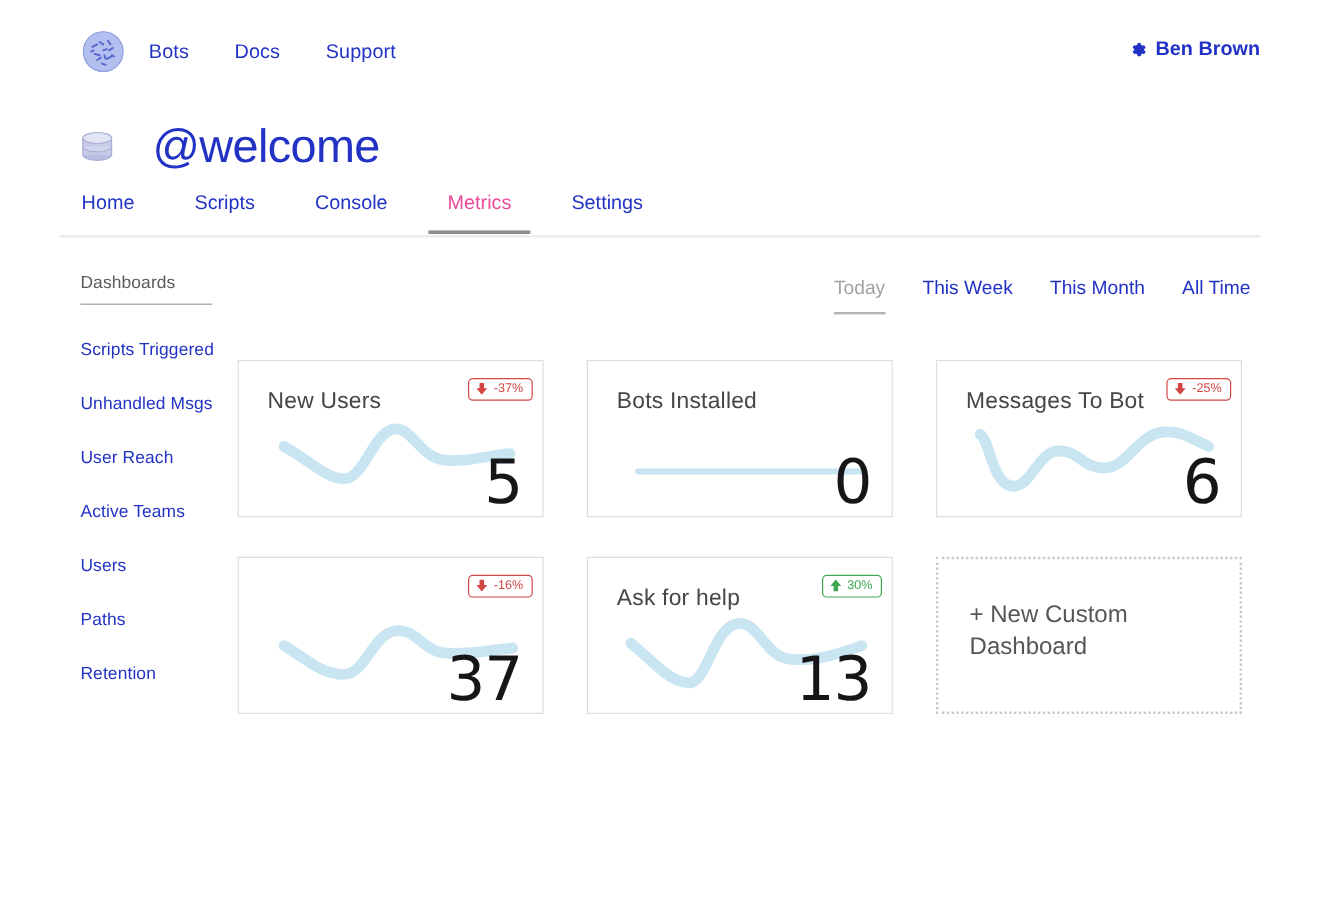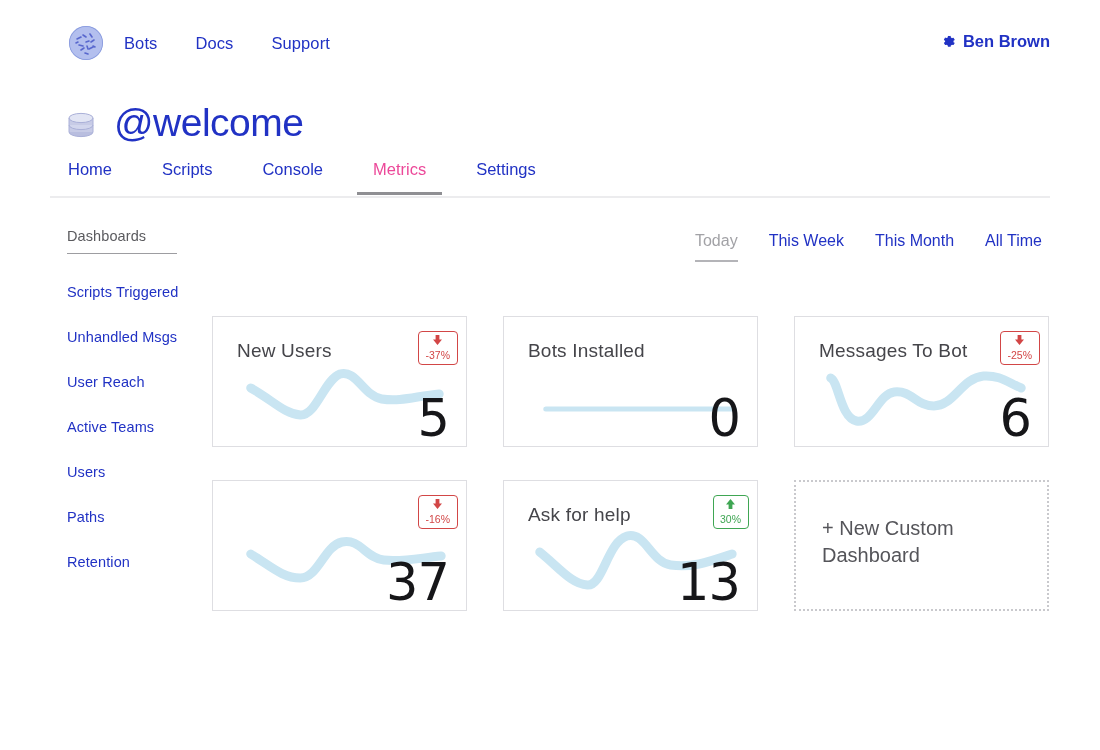--- a/index.html
+++ b/index.html
@@ -61,22 +61,22 @@
     font-weight: bold;
     white-space: nowrap;
   }
   .gear-icon { display:block; }
 
   
   .page-head {
     position: absolute;
     left: 66px; top: 103px;
     display: flex;
-    align-items: flex-end;
-    gap: 18px;
+    align-items: center;
+    gap: 31px;
   }
   .db-icon { display:block; }
   .page-title {
     font-size: 39px;
     color: #2132c4;
     font-weight: normal;
     letter-spacing: -.5px;
     line-height: 1;
     margin: 0;
   }
@@ -153,27 +153,26 @@
     white-space: nowrap;
   }
   .range.active {
     color: #a2a2a6;
     border-bottom-color: #b4b4b8;
   }
 
   
   .cards {
     position: absolute;
-    left: 212px; top: 300px;
+    left: 198px; top: 300px;
     width: 838px;
     display: grid;
     grid-template-columns: 255px 255px 255px;
     grid-column-gap: 36px;
     grid-row-gap: 33px;
-    margin-top: 16px;
   }
   .card {
     position: relative;
     height: 131px;
     background: #fff;
     border: 1px solid #dedee2;
     box-sizing: border-box;
     overflow: hidden;
   }
   .card-title {
@@ -193,21 +192,20 @@
     align-items: center;
     gap: 5px;
     border: 1px solid #d24646;
     border-radius: 4px;
     background: #fff;
     padding: 3px 7px 3px 6px;
     font-size: 10.5px;
     color: #d24646;
     line-height: 1;
     z-index: 3;
-    flex-direction: column;
   }
   .badge.up {
     border-color: #3fa653;
     color: #3fa653;
   }
   .badge .arrow { display:block; }
   .spark {
     position: absolute;
     left: 0; bottom: 14px;
     width: 100%;

